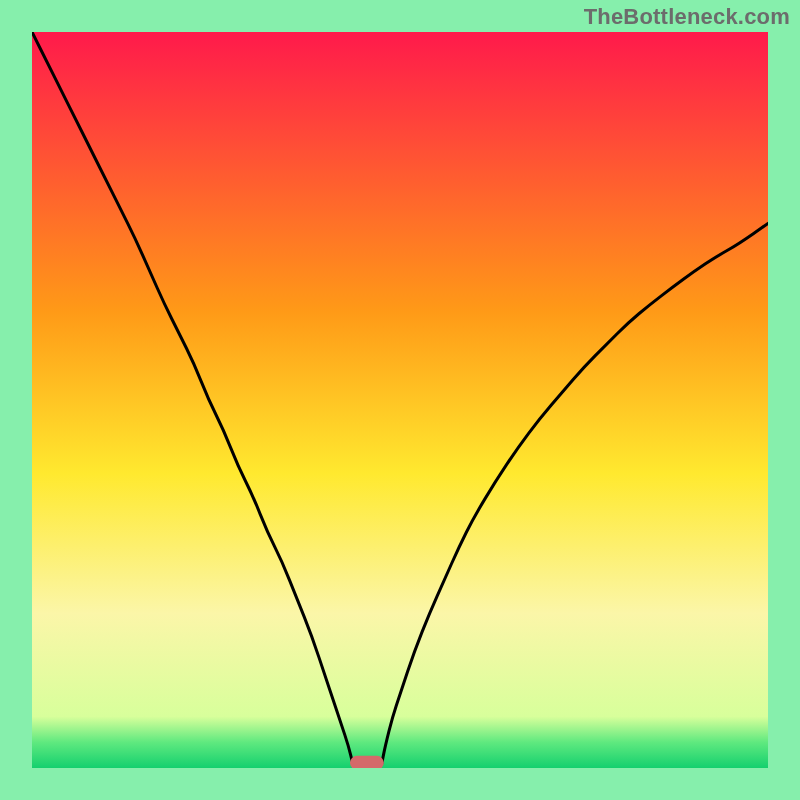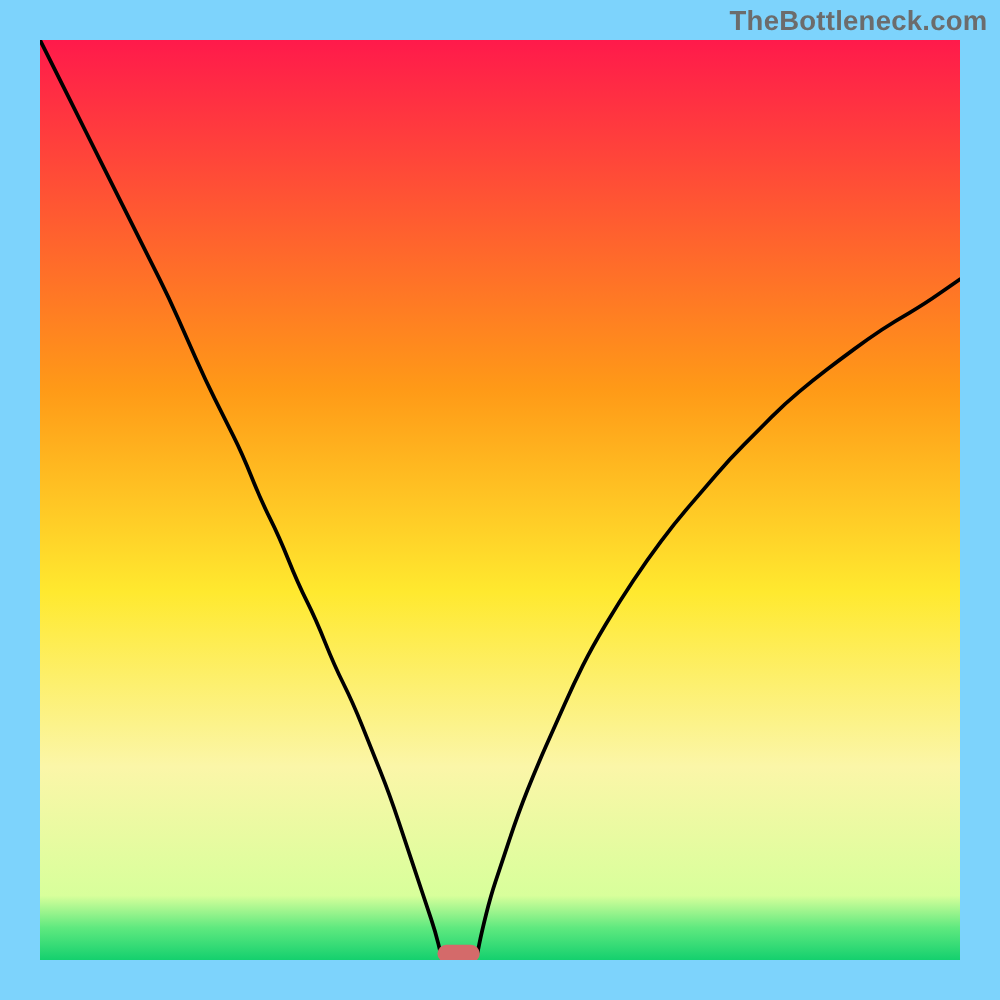--- a/index.html
+++ b/index.html
@@ -8,21 +8,21 @@
     width: 800px;
     height: 800px;
     overflow: hidden;
     background: #000;
     font-family: Arial, Helvetica, sans-serif;
   }
   .stage {
     position: relative;
     width: 800px;
     height: 800px;
-    background: #7dd3fc;
+    background: #86efac;
     text-align: right;
   }
   .plot-frame {
     position: absolute;
     background: #000;
   }
   .plot-area {
     position: absolute;
     left: 0;
     top: 0;

